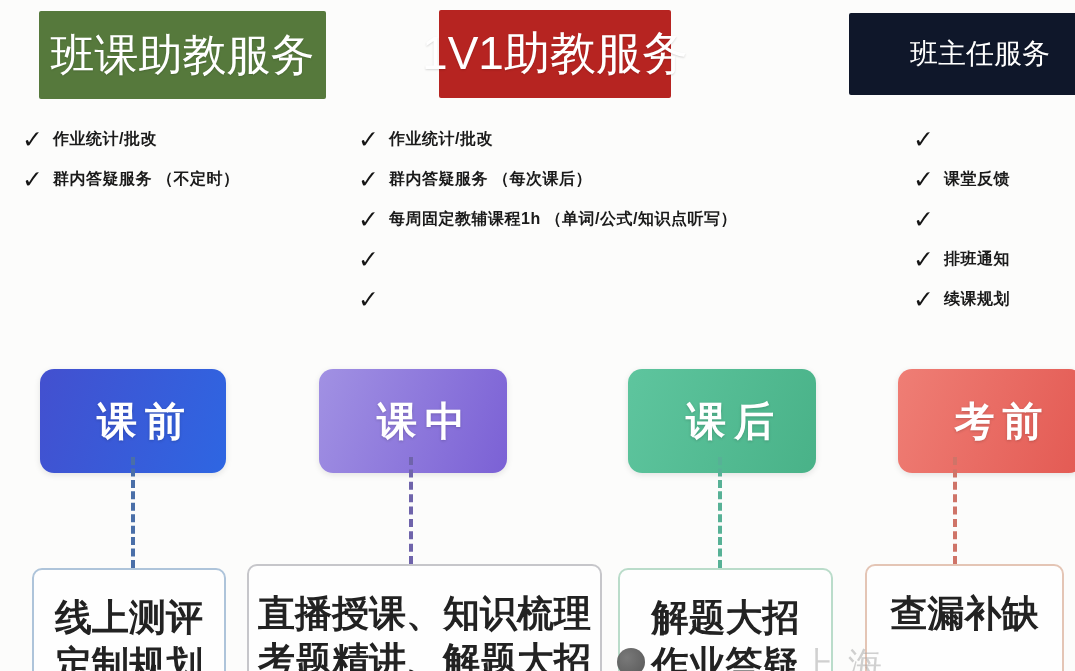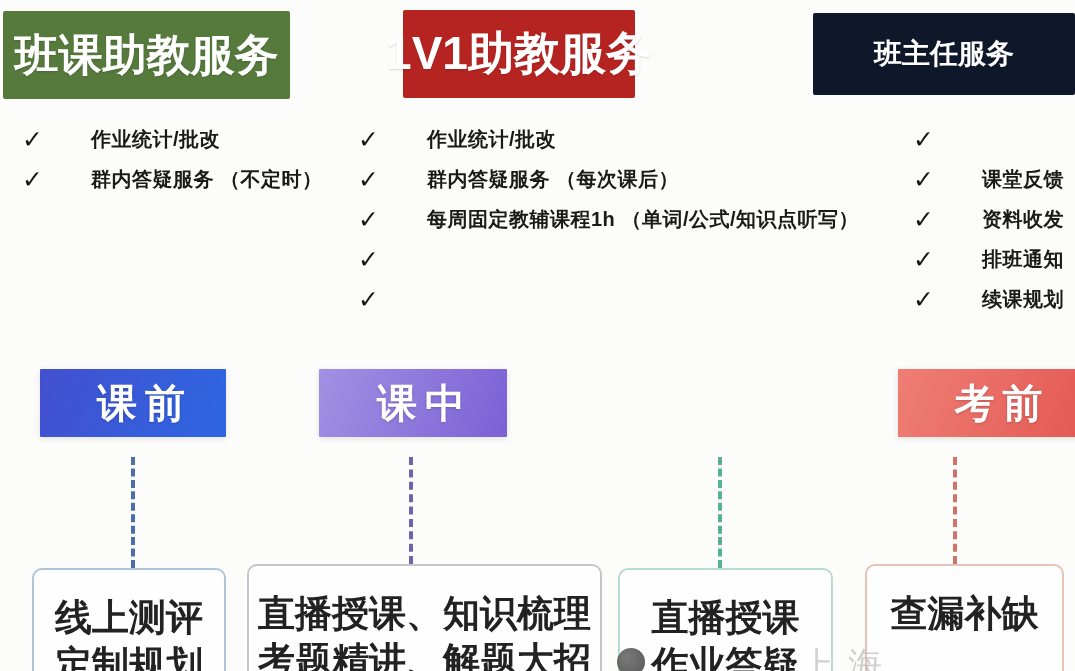--- a/index.html
+++ b/index.html
@@ -5,40 +5,40 @@
   html,body{margin:0;padding:0;background:#ffffff;}
   .canvas{
     position:relative;width:1075px;height:671px;overflow:hidden;
     background:#fcfcfb;
     font-family:"Liberation Sans","DejaVu Sans",sans-serif;
     color:#1c1c1c;
   }
   
   .hdr{
     position:absolute;display:flex;align-items:center;justify-content:center;
-    color:#ffffff;font-weight:700;border-radius:2px;
-    text-shadow:0 1px 2px rgba(0,0,0,.15);white-space:nowrap;
+    color:#ffffff;font-weight:400;border-radius:2px;
+    text-shadow:0 1px 2px rgba(0,0,0,.15);white-space:nowrap;margin-left:36px;
   }
   .hdr-green{left:3px;top:11px;width:287px;height:88px;background:#56793c;font-size:44px;}
   .hdr-red{left:403px;top:10px;width:232px;height:88px;background:#b62421;font-size:46px;}
   .hdr-blue{left:813px;top:13px;width:262px;height:82px;background:#0f172a;font-size:28px;}
   
   .list{position:absolute;}
   .list-1{left:22px;top:119px;}
   .list-2{left:358px;top:119px;}
   .list-3{left:913px;top:119px;}
   .row{display:flex;align-items:center;height:40px;white-space:nowrap;}
   .chk{
     font-size:25px;font-weight:700;color:#151515;width:26px;flex:0 0 26px;
     line-height:1;margin-right:5px;
   }
-  .itm{font-size:20px;font-weight:700;color:#1a1a1a;letter-spacing:.5px;margin-left:38px;}
+  .itm{font-size:16px;font-weight:700;color:#1a1a1a;letter-spacing:.5px;}
   
   .stage{
-    position:absolute;top:369px;height:68px;border-radius:1px;
+    position:absolute;top:369px;height:104px;border-radius:14px;
     display:flex;align-items:center;justify-content:center;
     color:#ffffff;font-size:40px;font-weight:700;letter-spacing:8px;
     padding-left:24px;box-sizing:border-box;
     box-shadow:0 2px 6px rgba(0,0,0,.10);
     text-shadow:0 1px 3px rgba(0,0,0,.18);
   }
   .stage-1{left:40px;width:186px;background:linear-gradient(110deg,#4350cf 0%,#2e66e2 100%);}
   .stage-2{left:319px;width:188px;background:linear-gradient(110deg,#a191e3 0%,#7b61d5 100%);}
   .stage-3{left:628px;width:188px;background:linear-gradient(110deg,#5ec59e 0%,#49b288 100%);}
   .stage-4{left:862px;width:185px;background:linear-gradient(110deg,#ef7e75 0%,#e35a53 100%);margin-left:36px;}
@@ -114,51 +114,51 @@
   <div class="list list-3">
     <div class="row">
       <span class="chk">✓</span>
     </div>
     <div class="row">
       <span class="chk">✓</span>
       <span class="itm">课堂反馈</span>
     </div>
     <div class="row">
       <span class="chk">✓</span>
-      <span class="itm">资料收发</span>
     </div>
     <div class="row">
       <span class="chk">✓</span>
       <span class="itm">排班通知</span>
     </div>
     <div class="row">
       <span class="chk">✓</span>
       <span class="itm">续课规划</span>
     </div>
   </div>
 
   <div class="stage stage-1">课前</div>
   <div class="stage stage-2">课中</div>
+  <div class="stage stage-3">课后</div>
   <div class="stage stage-4">考前</div>
 
   <div class="conn conn-1"></div>
   <div class="conn conn-2"></div>
   <div class="conn conn-3"></div>
   <div class="conn conn-4"></div>
 
   <div class="card card-1">
     <div>线上测评</div>
     <div>定制规划</div>
   </div>
   <div class="card card-2">
     <div>直播授课、知识梳理</div>
     <div>考题精讲、解题大招</div>
   </div>
   <div class="card card-3">
-    <div>直播授课</div>
+    <div>解题大招</div>
     <div>作业答疑</div>
   </div>
   <div class="card card-4">
     <div>查漏补缺</div>
   </div>
 
   <div class="wm-circle"></div>
   <div class="wm-text">上海</div>
 
 </div>

